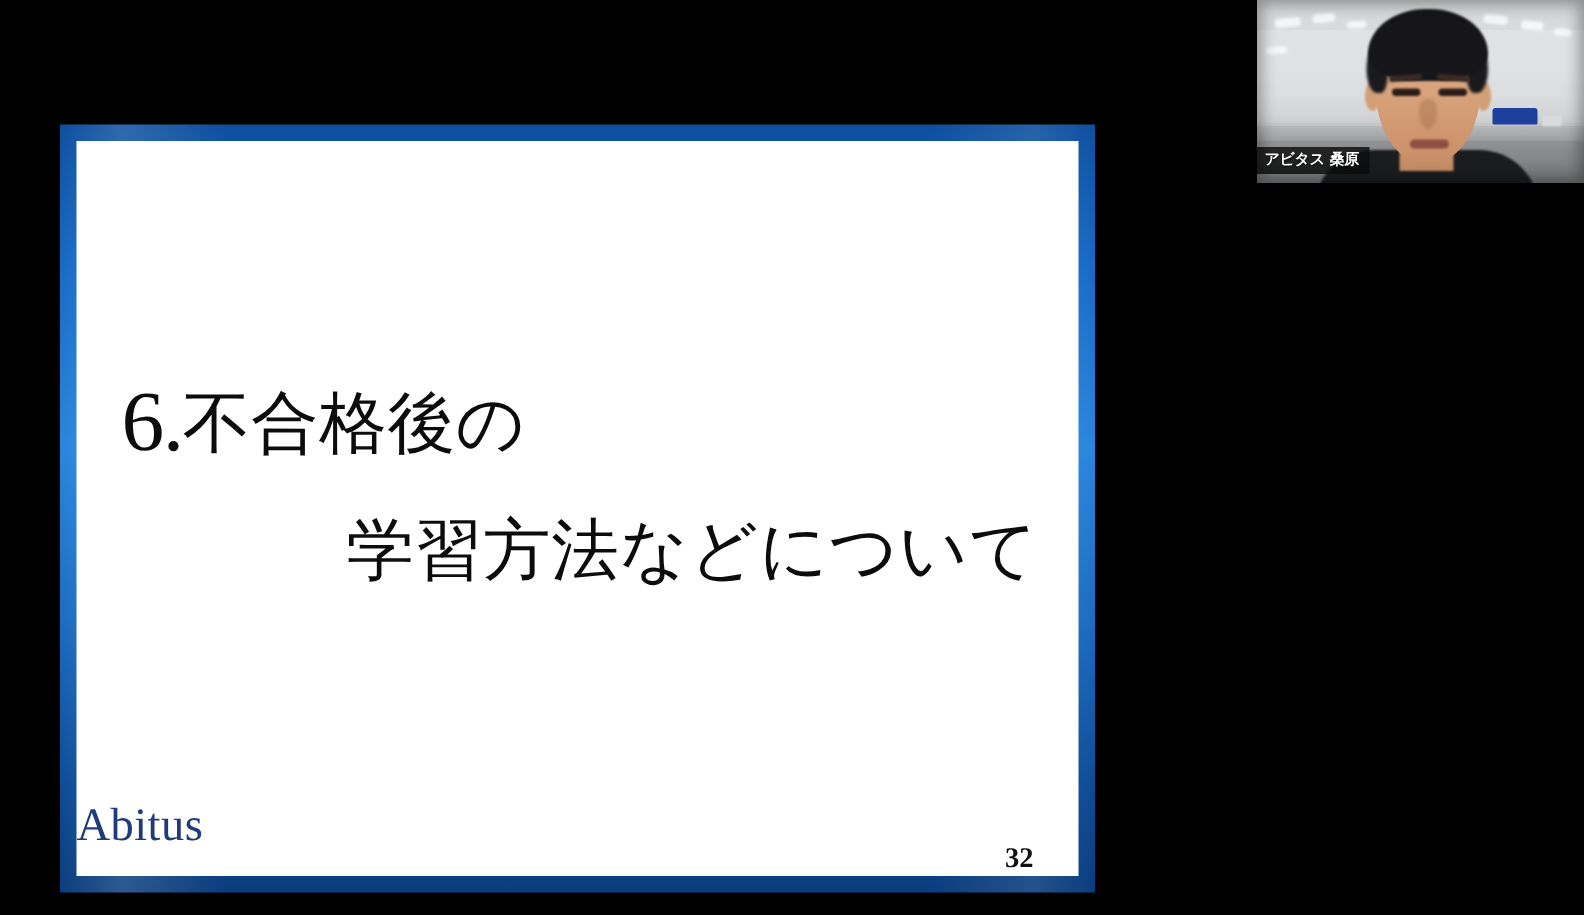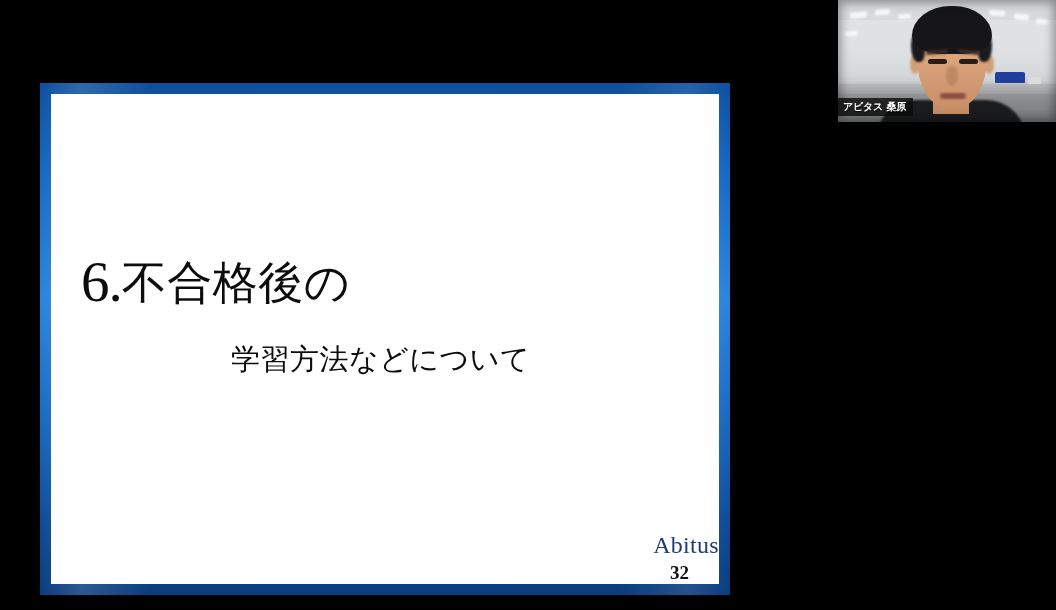--- a/index.html
+++ b/index.html
@@ -88,33 +88,33 @@
   .title-line-1 .num {
     font-size: 57px;
     font-weight: 400;
     vertical-align: -3px;
     letter-spacing: -1px;
   }
 
   .title-line-2 {
     padding-left: 180px;
     margin-top: 32px;
-    font-size: 29px;
+    font-size: 45px;
     letter-spacing: 0.5px;
   }
 
   
   .slide-logo {
     position: absolute;
     left: 0;
     right: 0;
     top: 438px;
-    text-align: right;
+    text-align: left;
     font-family: "Liberation Serif", "DejaVu Serif", serif;
-    font-size: 24px;
+    font-size: 31px;
     color: #1f3b7a;
     letter-spacing: 0.3px;
   }
 
   .slide-pageno {
     position: absolute;
     right: 30px;
     top: 468px;
     font-family: "Liberation Serif", "DejaVu Serif", serif;
     font-size: 19px;

